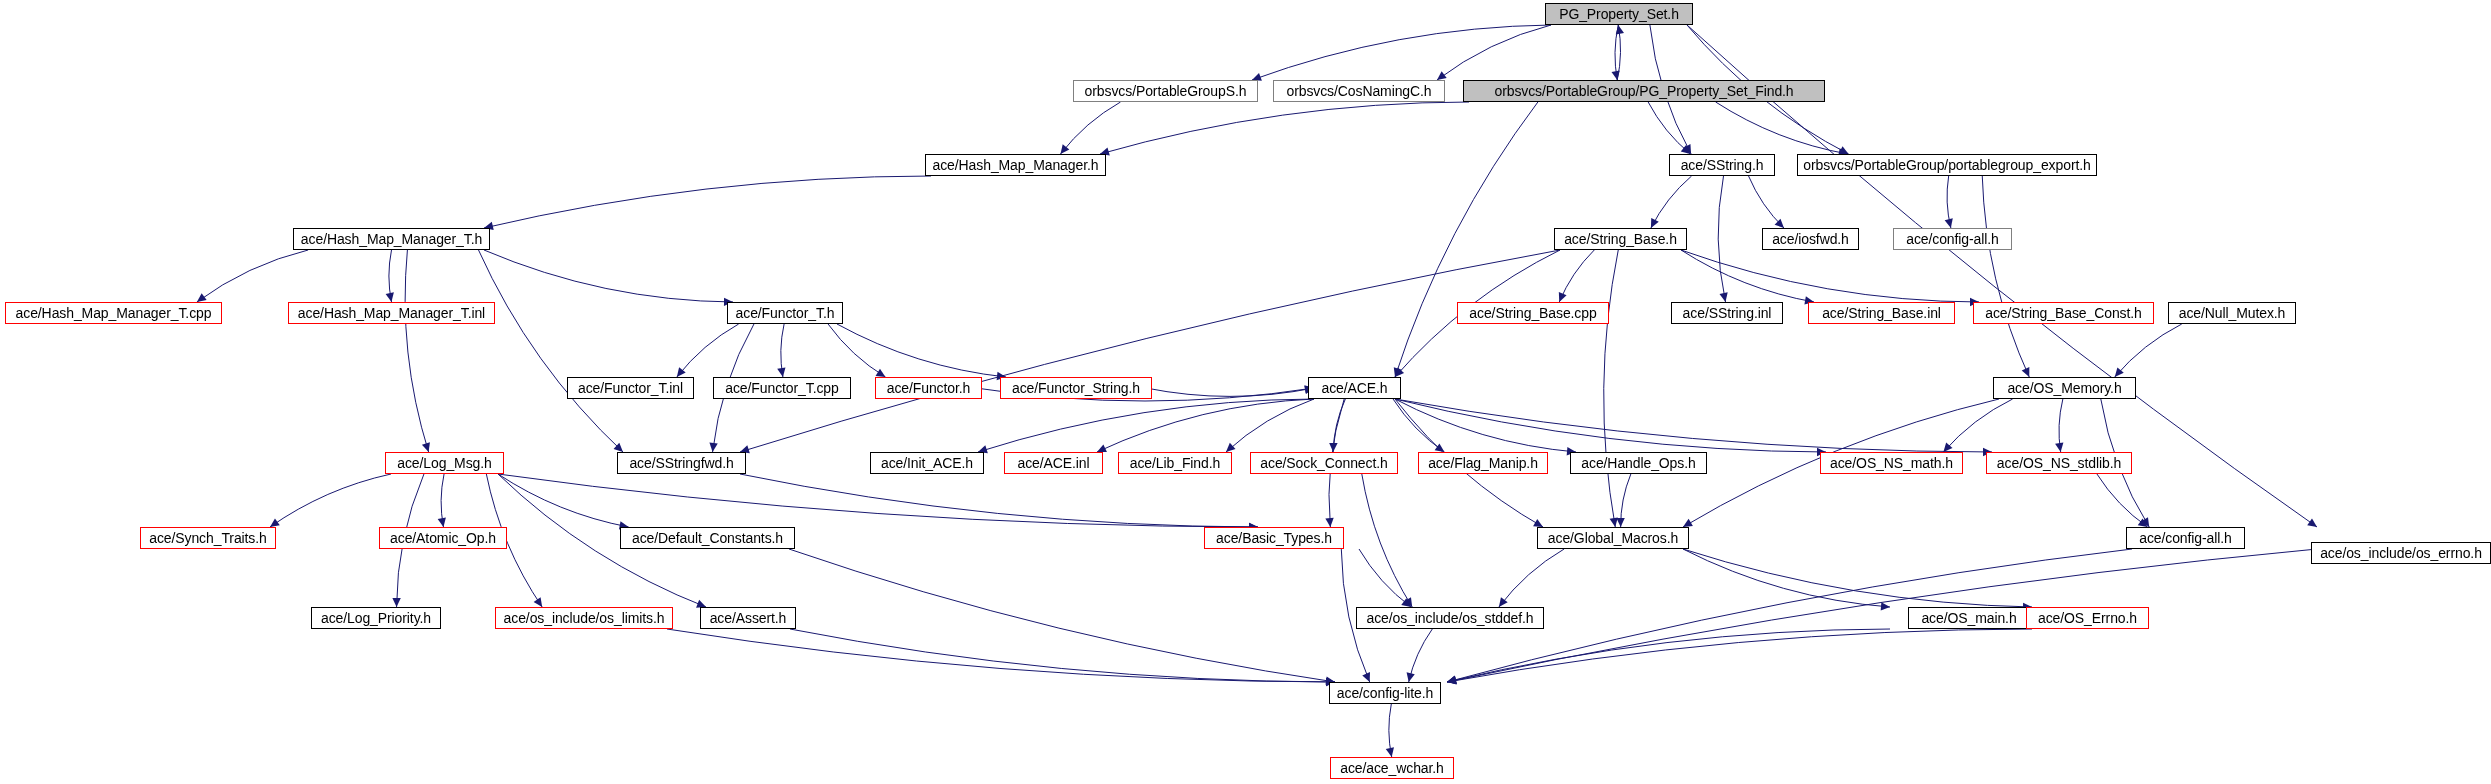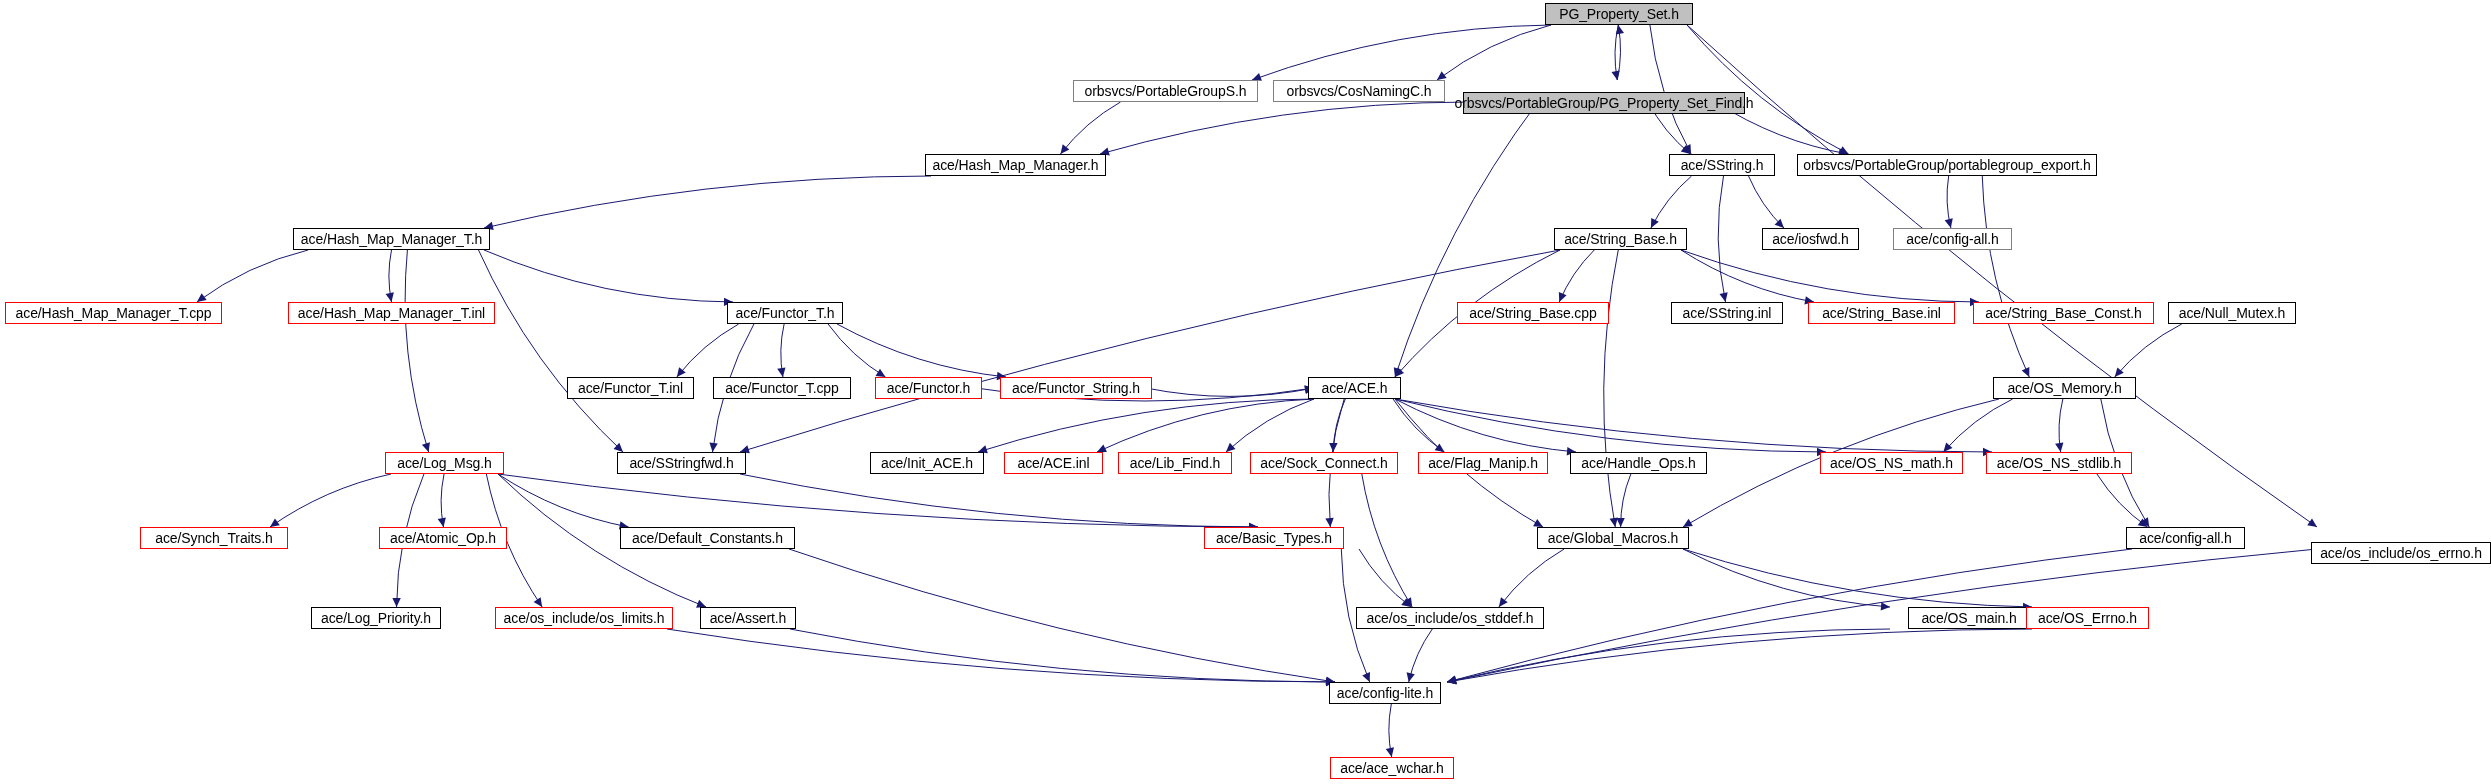--- a/index.html
+++ b/index.html
@@ -212,21 +212,21 @@
   <div id="nodes">
       <div class="node root" style="left: 1545px; top: 3px; width: 148px;">
         <span class="node-label">PG_Property_Set.h</span>
       </div>
       <div class="node" style="border-color: rgb(128, 128, 128); left: 1073px; top: 80px; width: 185px;">
         <span class="node-label">orbsvcs/PortableGroupS.h</span>
       </div>
       <div class="node" style="border-color: rgb(128, 128, 128); left: 1273px; top: 80px; width: 172px;">
         <span class="node-label">orbsvcs/CosNamingC.h</span>
       </div>
-      <div class="node root" style="left: 1463px; top: 80px; width: 282px; margin-top: 12px;">
+      <div class="node root" style="left: 1463px; top: 80px; width: 362px;">
         <span class="node-label">orbsvcs/PortableGroup/PG_Property_Set_Find.h</span>
       </div>
       <div class="node" style="left: 925px; top: 154px; width: 181px;">
         <span class="node-label">ace/Hash_Map_Manager.h</span>
       </div>
       <div class="node" style="left: 1669px; top: 154px; width: 106px;">
         <span class="node-label">ace/SString.h</span>
       </div>
       <div class="node" style="left: 1797px; top: 154px; width: 300px;">
         <span class="node-label">orbsvcs/PortableGroup/portablegroup_export.h</span>
@@ -308,21 +308,21 @@
       </div>
       <div class="node" style="left: 1570px; top: 452px; width: 137px;">
         <span class="node-label">ace/Handle_Ops.h</span>
       </div>
       <div class="node red" style="left: 1820px; top: 452px; width: 143px;">
         <span class="node-label">ace/OS_NS_math.h</span>
       </div>
       <div class="node red" style="left: 1986px; top: 452px; width: 146px;">
         <span class="node-label">ace/OS_NS_stdlib.h</span>
       </div>
-      <div class="node red" style="left: 140px; top: 527px; width: 148px;">
+      <div class="node red" style="left: 140px; top: 527px; width: 136px;">
         <span class="node-label">ace/Synch_Traits.h</span>
       </div>
       <div class="node red" style="left: 379px; top: 527px; width: 128px;">
         <span class="node-label">ace/Atomic_Op.h</span>
       </div>
       <div class="node" style="left: 620px; top: 527px; width: 175px;">
         <span class="node-label">ace/Default_Constants.h</span>
       </div>
       <div class="node red" style="left: 1204px; top: 527px; width: 140px; text-align: right;">
         <span class="node-label">ace/Basic_Types.h</span>

